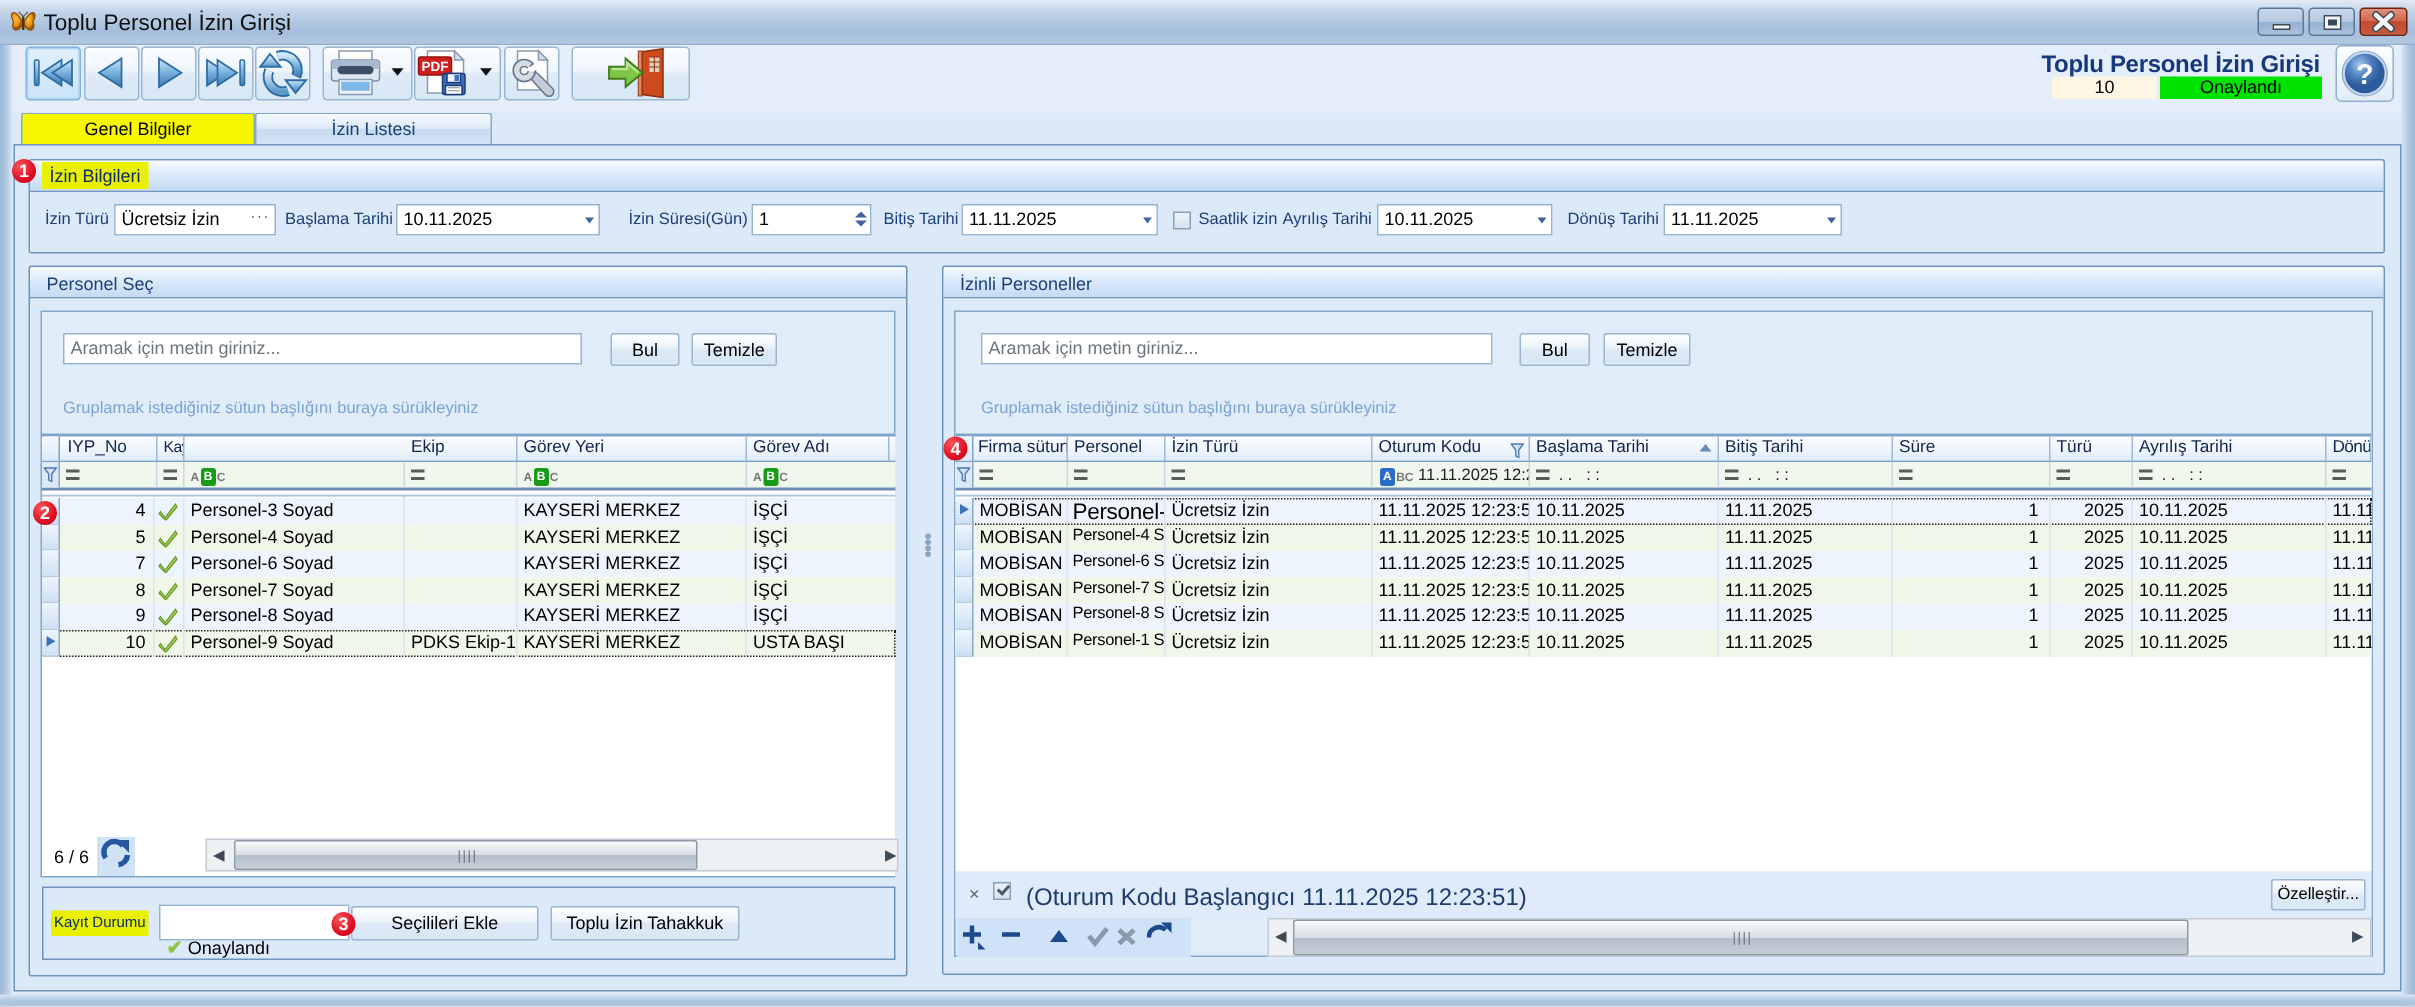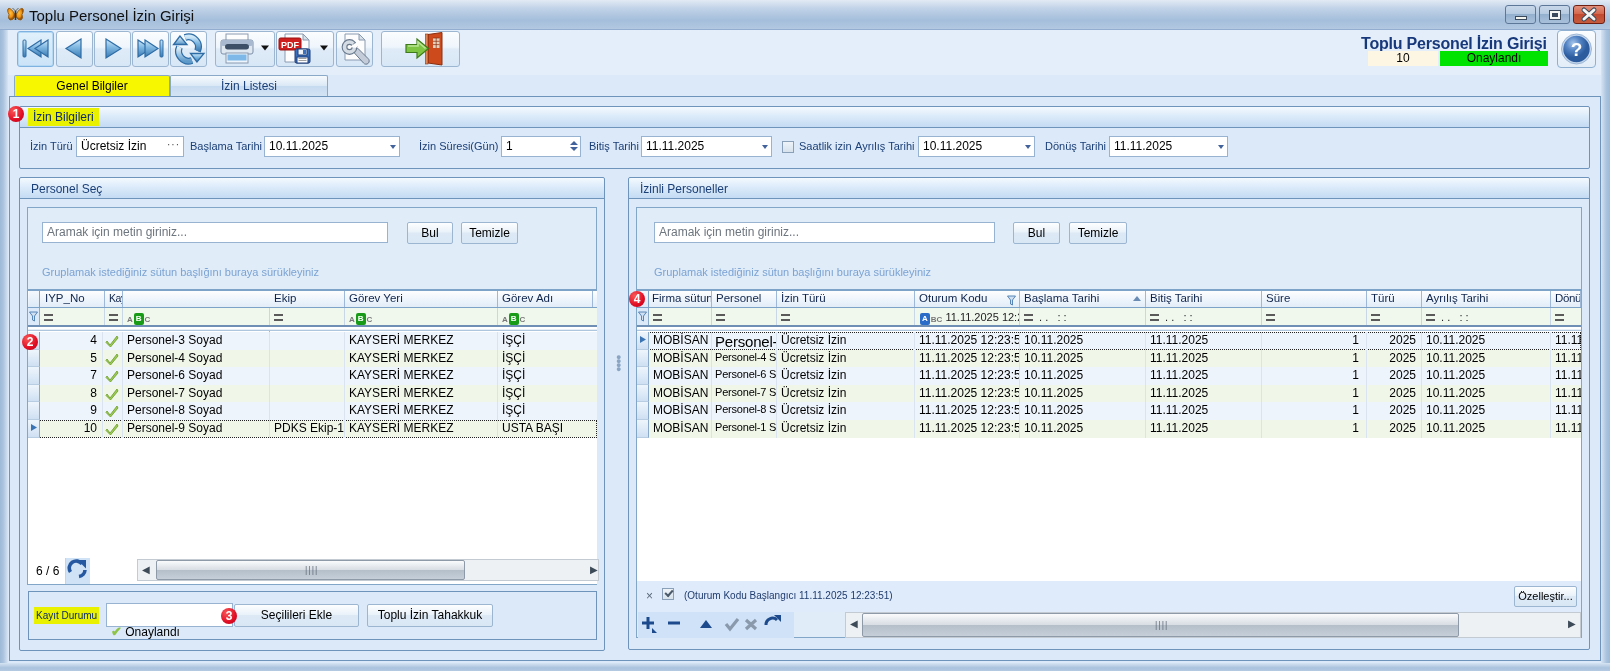--- a/index.html
+++ b/index.html
@@ -492,21 +492,21 @@
       <div class="dcell" style="left: 730px; width: 55px;;text-align:right;padding-right:5px">2025</div>
       <div class="dcell" style="left: 785px; width: 129px;">10.11.2025</div>
       <div class="dcell" style="left: 914px; width: 30px;;border-right:none">11.11</div>
     </div>
   </div>
 <div class="red-circle" style="left:629px;top:291px;">4</div>
 
 <div class="abs" style="left:637px;top:581px;width:944px;height:31px;background:#dfeafa;font-size:11px;">
  <span style="position:absolute;left:9px;top:8px;color:#5a6a7c;font-size:12px;">×</span>
  <div class="cbx chk" style="position:absolute;left:25px;top:7px;"></div>
- <span style="position:absolute;left:47px;top:9px;color:#1f3c6e;font-size:10px;">(Oturum Kodu Başlangıcı 11.11.2025 12:23:51)</span>
+ <span style="position:absolute;left:47px;top:9px;color:#1f3c6e;font-size:16px;">(Oturum Kodu Başlangıcı 11.11.2025 12:23:51)</span>
  <div class="btn" style="left:877px;top:5px;width:63px;height:21px;line-height:19px;font-size:11px;">Özelleştir...</div>
 </div>
 
 <div class="abs" style="left:638px;top:612px;width:156px;height:26px;background:#cfe2f7;">
  <svg width="156" height="26" viewBox="0 0 156 26">
   <g stroke="#1c4a8c" stroke-width="3" fill="none">
    <path d="M10 5 L10 17 M4 11 L16 11"></path>
    <path d="M30 11 L42 11"></path>
   </g>
   <path d="M14 16 L19 21 L14 21 Z" fill="#1c4a8c"></path>

